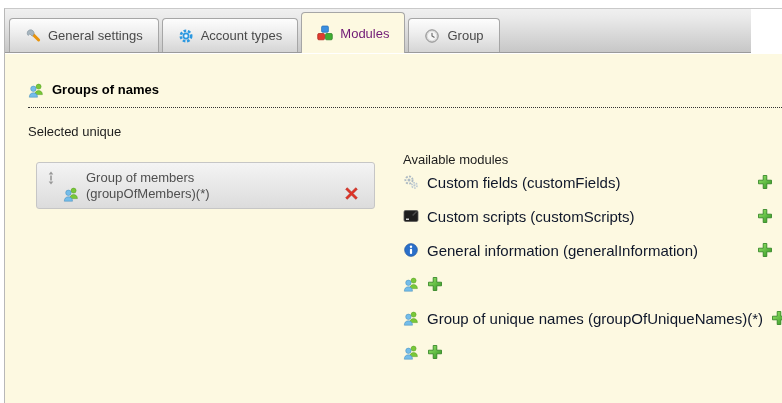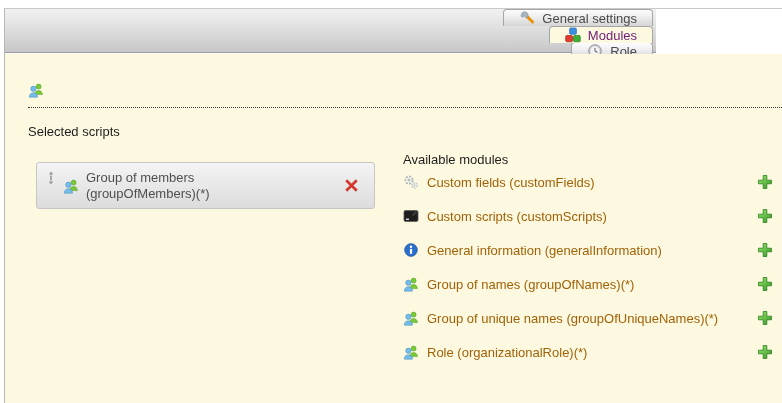--- a/index.html
+++ b/index.html
@@ -1,24 +1,24 @@
 <!DOCTYPE html>
 <html><head>
 <meta charset="utf-8">
 <style>
   * { margin:0; padding:0; box-sizing:border-box; }
   html,body { width:782px; height:403px; background:#fff; overflow:hidden;
               font-family:"Liberation Sans","DejaVu Sans",sans-serif; }
   .frame { position:absolute; left:4px; top:8px; width:778px; height:395px;
            border-left:1px solid #b8b8b8; border-top:1px solid #c9c9c9; }
   
-  .tabbar { position:absolute; left:5px; top:9px; width:651px; height:44px;
+  .tabbar { position:absolute; left:5px; top:9px; width:746px; height:44px;
             background:linear-gradient(#f0f0f0,#eaeaea 20%,#c7c7c7);
             border-bottom:1px solid #9b9b9b;
-            display:flex; align-items:flex-end; padding-left:4px;flex-direction:column; }
+            display:flex; align-items:flex-end; padding-left:4px; }
   .tab { height:34px; display:flex; align-items:center; gap:7px;
          padding:0 15px; margin-right:3px; font-size:13px; color:#4a4a4a;
          background:linear-gradient(#fdfdfd,#efefef 40%,#d5d5d5);
          border:1px solid #a6a6a6; border-bottom:none;
          border-radius:4px 4px 0 0; cursor:pointer; white-space:nowrap; }
   .tab.active { height:41px; background:#fdf9e1; color:#701a75; position:relative;
                 z-index:3; margin-bottom:-1px; }
   .tab .icon { width:16px; height:16px; display:inline-block; flex:none; }
   
   .content { position:absolute; left:5px; top:54px; width:777px; height:349px;
@@ -28,88 +28,99 @@
                   border-bottom:1px dotted #333; padding-bottom:6px; }
   .section-head .icon { width:16px; height:16px; }
   .section-title { font-size:13px; font-weight:bold; color:#000; }
   .col-label { position:absolute; font-size:13px; color:#1d1d1d; }
   #selected-label { left:23px; top:70px; }
   #available-label { left:398px; top:70px;margin-top:28px; }
   
   .sel-box { position:absolute; left:31px; top:108px; width:339px;
              min-height:47px; border:1px solid #c6c6c6; border-radius:3px;
              background:linear-gradient(#f4f4f4,#dcdcdc);
-             display:flex; align-items:center; padding:6px 8px; cursor:move; }
+             display:flex; align-items:flex-end; padding:6px 8px; cursor:move; }
   .drag-handle { width:12px; height:16px; align-self:flex-start; margin-top:1px;
                  color:#8f8f8f; font-size:11px; line-height:14px; flex:none;
                  cursor:ns-resize; text-align:center; }
   .sel-box .icon { width:16px; height:16px; margin:0 7px 0 6px; flex:none; }
   .sel-text { font-size:13px; line-height:16px; color:#4f4f4f; flex:1 1 auto; }
   .del-btn { width:17px; height:17px; flex:none; margin-right:6px; cursor:pointer;
              background:none; border:none; padding:0; }
   
   .avail-list { position:absolute; left:398px; top:111px; width:370px;
                 list-style:none; }
   .avail-row { height:34px; display:flex; align-items:center; gap:8px; }
   .avail-row .icon { width:16px; height:16px; flex:none; }
-  .avail-name { font-size:13px; color:#a16207; flex:1 1 auto; white-space:nowrap; }
+  .avail-name { font-size:15px; color:#0f172a; flex:1 1 auto; white-space:nowrap; }
   .add-btn { width:16px; height:16px; flex:none; cursor:pointer;
              background:none; border:none; padding:0; }
   svg { display:block; width:100%; height:100%; }
 </style>
 </head>
 <body>
 
 <div class="frame"></div>
 
 <div class="tabbar" id="tabbar">
     <div class="tab">
       <span class="icon">
         <svg viewBox="0 0 16 16">
           <path d="M13.6 12 7.2 5.6" stroke="#e8930c" stroke-width="3" stroke-linecap="round"></path>
           <path d="M2.2 5.2a3.4 3.4 0 0 1 5.9-2.3 3.4 3.4 0 0 1 .7 3.7L7.2 8.2 4.9 5.9 3.1 7.4A3.4 3.4 0 0 1 2.2 5.2z" fill="#a7b6c0" stroke="#7d8f9b" stroke-width=".6"></path>
         </svg>
       </span>
       <span>General settings</span>
     </div>
+    <div class="tab">
+      <span class="icon">
+        <svg viewBox="0 0 16 16">
+          <circle cx="8" cy="8" r="5.2" fill="none" stroke="#2b98e0" stroke-width="2.6" stroke-dasharray="2.6 1.7"></circle>
+          <circle cx="8" cy="8" r="3.4" fill="#2b98e0"></circle>
+          <circle cx="8" cy="8" r="1.7" fill="#eaf5fd"></circle>
+        </svg>
+      </span>
+      <span>Account types</span>
+    </div>
     <div class="tab active">
       <span class="icon">
         <svg viewBox="0 0 16 16">
           <rect x="4.6" y="1" width="6.8" height="6.3" rx="1.2" fill="#3b8fe0" stroke="#1f6cb4" stroke-width=".7"></rect>
           <rect x="0.7" y="8.5" width="6.8" height="6.3" rx="1.2" fill="#e03b2f" stroke="#a82318" stroke-width=".7"></rect>
           <rect x="8.5" y="8.5" width="6.8" height="6.3" rx="1.2" fill="#3fae33" stroke="#2a7d22" stroke-width=".7"></rect>
         </svg>
       </span>
       <span>Modules</span>
     </div>
     <div class="tab">
       <span class="icon">
         <svg viewBox="0 0 16 16">
           <circle cx="8" cy="8" r="6.2" fill="#d9d9d9" stroke="#8a8a8a" stroke-width="1"></circle>
           <circle cx="8" cy="8" r="4.4" fill="#f5f5f5"></circle>
           <path d="M8 5.2V8l2.1 1.3" stroke="#666" stroke-width="1.1" fill="none" stroke-linecap="round"></path>
         </svg>
       </span>
-      <span>Role</span>
+      <span>Group</span>
     </div>
   </div>
 
 <div class="content">
   <div class="section-head">
     <span class="icon">
         <svg viewBox="0 0 16 16">
           <circle cx="10.6" cy="4.6" r="2.5" fill="#79c838" stroke="#4e9a1d" stroke-width=".5"></circle>
           <path d="M6.8 12.6c0-2.6 1.7-4 3.8-4s3.8 1.4 3.8 4z" fill="#79c838" stroke="#4e9a1d" stroke-width=".5"></path>
           <circle cx="5.4" cy="6.8" r="2.7" fill="#74bdea" stroke="#3f88b8" stroke-width=".5"></circle>
           <path d="M1.3 15.2c0-2.9 1.8-4.4 4.1-4.4s4.1 1.5 4.1 4.4z" fill="#74bdea" stroke="#3f88b8" stroke-width=".5"></path>
         </svg>
       </span>
+    <span class="section-title">Groups of names</span>
   </div>
 
-  <div class="col-label" id="selected-label">Selected scripts</div>
+  <div class="col-label" id="selected-label">Selected unique</div>
   <div class="col-label" id="available-label">Available modules</div>
 
   <div id="selected-list">
       <div class="sel-box">
         <span class="drag-handle">
           <svg viewBox="0 0 12 16">
             <path d="M6 1.5 8.3 4.5H3.7z" fill="#979797"></path>
             <rect x="5.2" y="5.5" width="1.6" height="5" fill="#979797"></rect>
             <path d="M6 14.5 3.7 11.5h4.6z" fill="#979797"></path>
           </svg>
@@ -201,21 +212,20 @@
       </li>
       <li class="avail-row">
         <span class="icon">
           <svg viewBox="0 0 16 16">
             <circle cx="10.6" cy="4.6" r="2.5" fill="#79c838" stroke="#4e9a1d" stroke-width=".5"></circle>
             <path d="M6.8 12.6c0-2.6 1.7-4 3.8-4s3.8 1.4 3.8 4z" fill="#79c838" stroke="#4e9a1d" stroke-width=".5"></path>
             <circle cx="5.4" cy="6.8" r="2.7" fill="#74bdea" stroke="#3f88b8" stroke-width=".5"></circle>
             <path d="M1.3 15.2c0-2.9 1.8-4.4 4.1-4.4s4.1 1.5 4.1 4.4z" fill="#74bdea" stroke="#3f88b8" stroke-width=".5"></path>
           </svg>
         </span>
-        <span class="avail-name">Group of names (groupOfNames)(*)</span>
         <button class="add-btn">
           <svg viewBox="0 0 16 16">
             <defs>
               <linearGradient id="pg" x1="0" y1="0" x2="1" y2="1">
                 <stop offset="0" stop-color="#9ae86a"></stop>
                 <stop offset="1" stop-color="#2f9422"></stop>
               </linearGradient>
             </defs>
             <path d="M6.2 1.5h3.6v4.7h4.7v3.6H9.8v4.7H6.2V9.8H1.5V6.2h4.7z" fill="url(#pg)" stroke="#2a7d1e" stroke-width=".8"></path>
           </svg>
@@ -245,21 +255,20 @@
       </li>
       <li class="avail-row">
         <span class="icon">
           <svg viewBox="0 0 16 16">
             <circle cx="10.6" cy="4.6" r="2.5" fill="#79c838" stroke="#4e9a1d" stroke-width=".5"></circle>
             <path d="M6.8 12.6c0-2.6 1.7-4 3.8-4s3.8 1.4 3.8 4z" fill="#79c838" stroke="#4e9a1d" stroke-width=".5"></path>
             <circle cx="5.4" cy="6.8" r="2.7" fill="#74bdea" stroke="#3f88b8" stroke-width=".5"></circle>
             <path d="M1.3 15.2c0-2.9 1.8-4.4 4.1-4.4s4.1 1.5 4.1 4.4z" fill="#74bdea" stroke="#3f88b8" stroke-width=".5"></path>
           </svg>
         </span>
-        <span class="avail-name">Role (organizationalRole)(*)</span>
         <button class="add-btn">
           <svg viewBox="0 0 16 16">
             <defs>
               <linearGradient id="pg" x1="0" y1="0" x2="1" y2="1">
                 <stop offset="0" stop-color="#9ae86a"></stop>
                 <stop offset="1" stop-color="#2f9422"></stop>
               </linearGradient>
             </defs>
             <path d="M6.2 1.5h3.6v4.7h4.7v3.6H9.8v4.7H6.2V9.8H1.5V6.2h4.7z" fill="url(#pg)" stroke="#2a7d1e" stroke-width=".8"></path>
           </svg>

